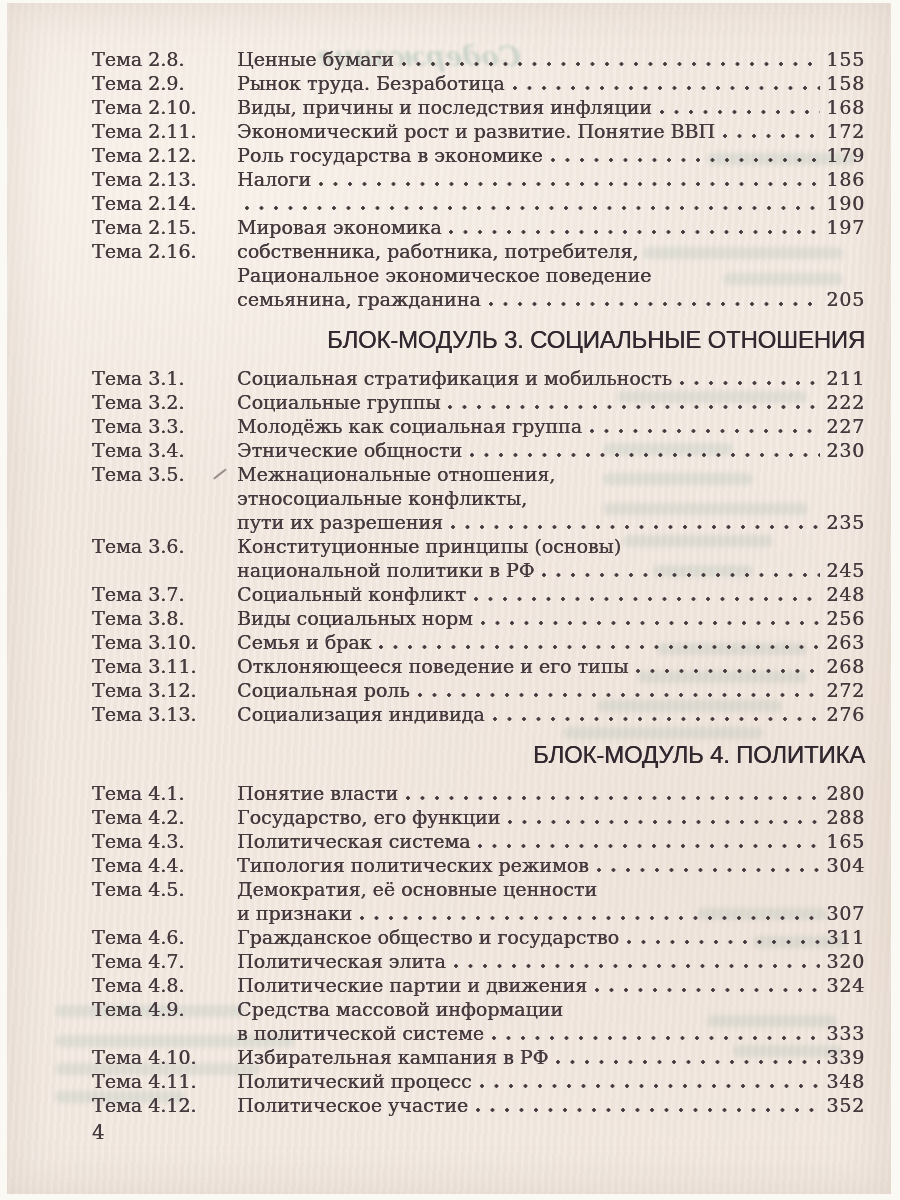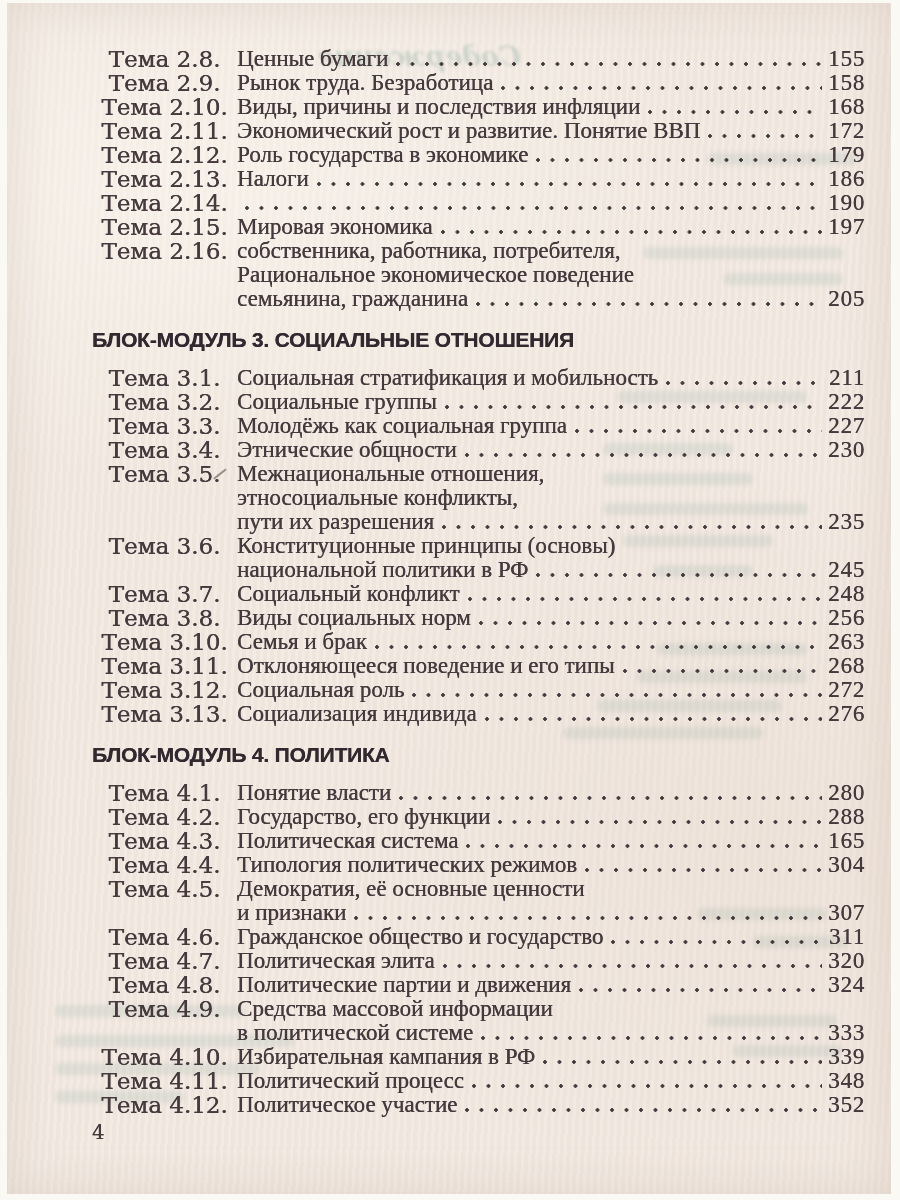--- a/index.html
+++ b/index.html
@@ -24,43 +24,42 @@
       radial-gradient(ellipse 700px 600px at 85% 70%, rgba(228,212,200,.30), rgba(255,255,255,0) 65%),
       repeating-linear-gradient(93deg, rgba(255,255,255,.12) 0 3px, rgba(222,206,194,.10) 3px 7px);
     box-shadow:inset 0 0 46px rgba(186,164,150,.28);
   }
   .content{
     position:absolute;left:85px;right:26px;top:44px;
   }
   
   .toc-row{
     display:flex;align-items:flex-start;
-    font-size:23px;line-height:24px;
+    font-size:19px;line-height:24px;
     text-shadow:.35px 0 0 currentColor;
-    text-align:center;
   }
   .toc-row .label{flex:0 0 145px;white-space:nowrap;}
   .toc-row .title{flex:1 1 auto;min-width:0;}
-  .line{display:flex;align-items:baseline;min-width:0;font-family:Liberation Serif, serif;}
+  .line{display:flex;align-items:baseline;min-width:0;}
   .line .txt{white-space:nowrap;}
   .leader{
     flex:1 1 auto;min-width:10px;height:5px;
     margin-left:8px;margin-right:6px;
     background-image:radial-gradient(circle at 2px 2px, var(--ink) 1.55px, rgba(0,0,0,0) 2px);
     background-size:14.5px 4px;
     background-repeat:repeat-x;
     background-position:0 100%;
   }
   .pg{white-space:nowrap;letter-spacing:.8px;}
   
   .block-header{
     font-family:"Liberation Sans","DejaVu Sans",sans-serif;
-    font-weight:bold;font-size:21px;line-height:26px;
+    font-weight:normal;font-size:24px;line-height:26px;
     letter-spacing:-0.2px;
-    text-align:left;color:var(--header-ink);
+    text-align:right;color:var(--header-ink);
     margin:16px 0 13px;
     text-shadow:.3px 0 0 currentColor;
   }
   
   .footer-num{
     position:absolute;left:85px;bottom:50px;
     font-size:19.5px;color:var(--ink);
     text-shadow:.35px 0 0 currentColor;
   }
   

